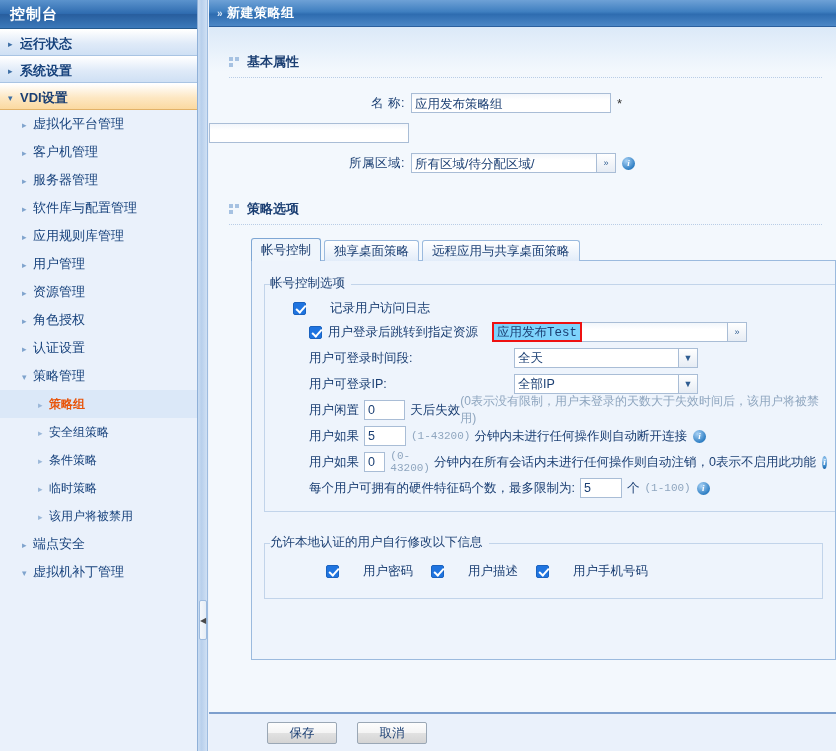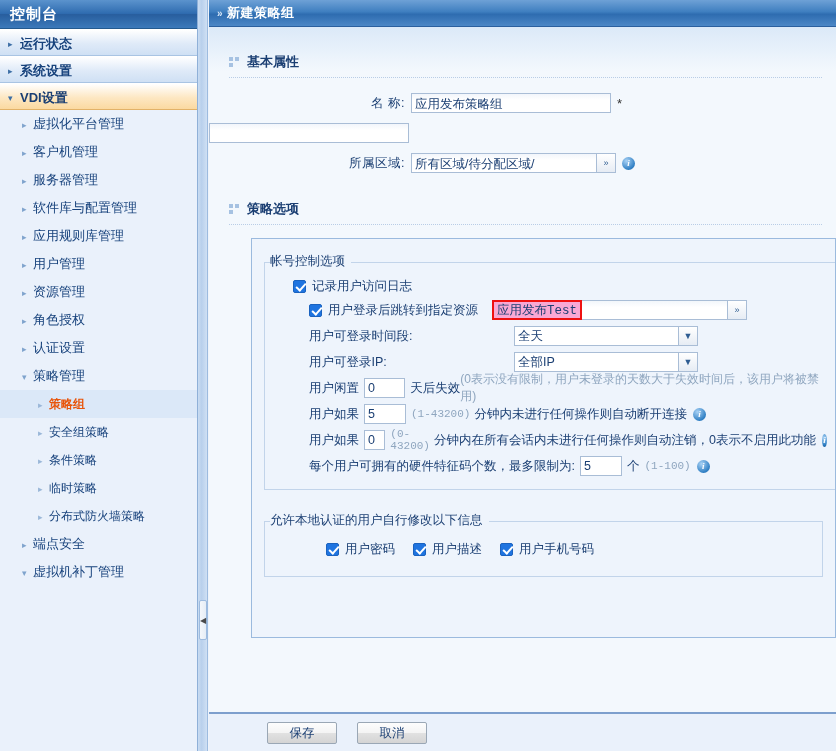--- a/index.html
+++ b/index.html
@@ -236,29 +236,29 @@
     cursor: pointer;
     flex: 0 0 auto;
   }
   .cb:after {
     content:"";
     position:absolute; left:3.5px; top:0.5px;
     width:4px; height:8px;
     border:solid #fff; border-width:0 2px 2px 0;
     transform: rotate(42deg);
   }
-  .cblabel { font-size:12.5px; color:#1b3f73; }
+  .cblabel { font-size:12.5px; color:#1b3f73;margin-left:18px; }
 
   .optrow { display:flex; align-items:center; height: 26px; margin-left: 18px; padding-left: 16px; }
   .opt-label { font-size:12.5px; color:#1b3f73; white-space:nowrap; }
   .hilite {
     border: 2px solid #ee1111;
     padding: 0 3px;
     height: 20px; line-height: 18px;
-    background:#f9a8d4; font-size:12.5px;
+    background:#7dd3fc; font-size:12.5px;
     box-sizing: border-box;
     font-family: "Liberation Mono","DejaVu Sans Mono", monospace;
     color:#1b3f73;
     position:relative; z-index:3;
   }
   .selbox {
     border: 1px solid #a9bdd6;
     background: #fff;
     height: 20px; line-height: 19px;
     font-size: 12.5px; color:#1b3f73;
@@ -333,21 +333,21 @@
       <div class="side-item"><span class="arr">▸</span><span class="lbl">应用规则库管理</span></div>
       <div class="side-item"><span class="arr">▸</span><span class="lbl">用户管理</span></div>
       <div class="side-item"><span class="arr">▸</span><span class="lbl">资源管理</span></div>
       <div class="side-item"><span class="arr">▸</span><span class="lbl">角色授权</span></div>
       <div class="side-item"><span class="arr">▸</span><span class="lbl">认证设置</span></div>
       <div class="side-item"><span class="arr">▾</span><span class="lbl">策略管理</span></div>
       <div class="side-item lvl2 sel"><span class="arr">▸</span><span class="lbl">策略组</span></div>
       <div class="side-item lvl2"><span class="arr">▸</span><span class="lbl">安全组策略</span></div>
       <div class="side-item lvl2"><span class="arr">▸</span><span class="lbl">条件策略</span></div>
       <div class="side-item lvl2"><span class="arr">▸</span><span class="lbl">临时策略</span></div>
-      <div class="side-item lvl2"><span class="arr">▸</span><span class="lbl">分布式防火墙策略</span></div>
+      <div class="side-item lvl2"><span class="arr">▸</span><span class="lbl">该用户将被禁用</span></div>
       <div class="side-item"><span class="arr">▸</span><span class="lbl">端点安全</span></div>
       <div class="side-item"><span class="arr">▾</span><span class="lbl">虚拟机补丁管理</span></div>
     </div>
   </div>
 
   <div id="splitter">
     <div id="split-handle">
       <span>◀</span>
     </div>
   </div>
@@ -393,20 +393,25 @@
         <span class="sec-dots">
             <i></i>
             <i></i>
             <i></i>
           </span>
         <span class="sec-title">策略选项</span>
       </div>
       <div class="sec-rule"></div>
 
       <div class="tabzone">
+        <div class="tabstrip">
+          <div class="tab active">帐号控制</div>
+          <div class="tab">独享桌面策略</div>
+          <div class="tab">远程应用与共享桌面策略</div>
+        </div>
 
         <div class="tabpanel">
 
           <div class="grp-wrap">
             <div class="grp-legend">帐号控制选项</div>
             <div class="grp-box noborder-right" style="border-right:none;">
 
               <div class="cbrow">
                 <span class="cb"></span>
                 <span class="cblabel">记录用户访问日志</span>

